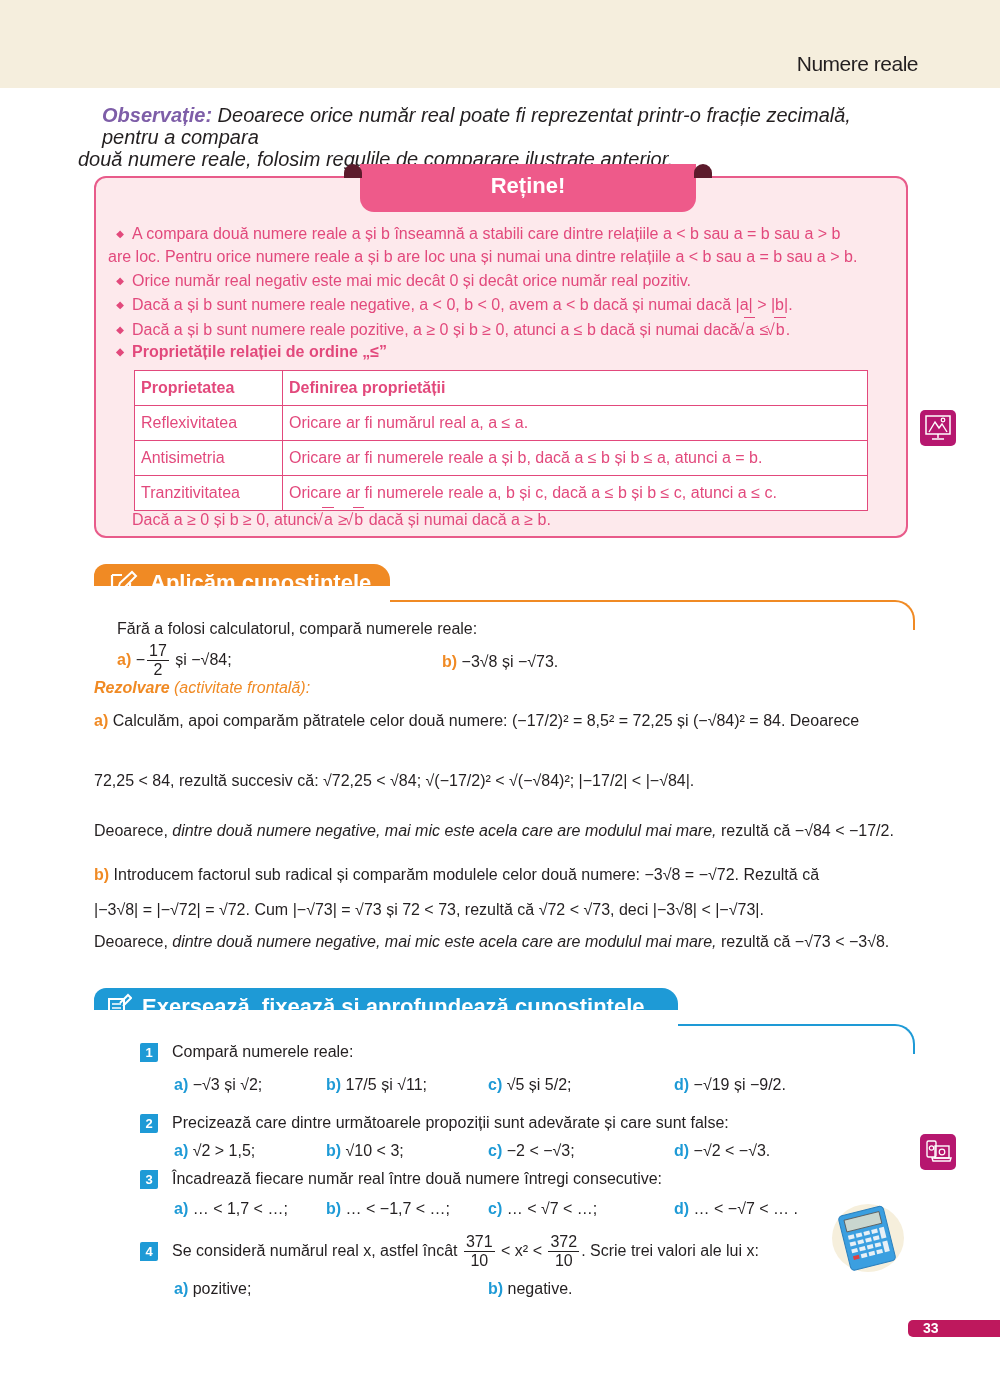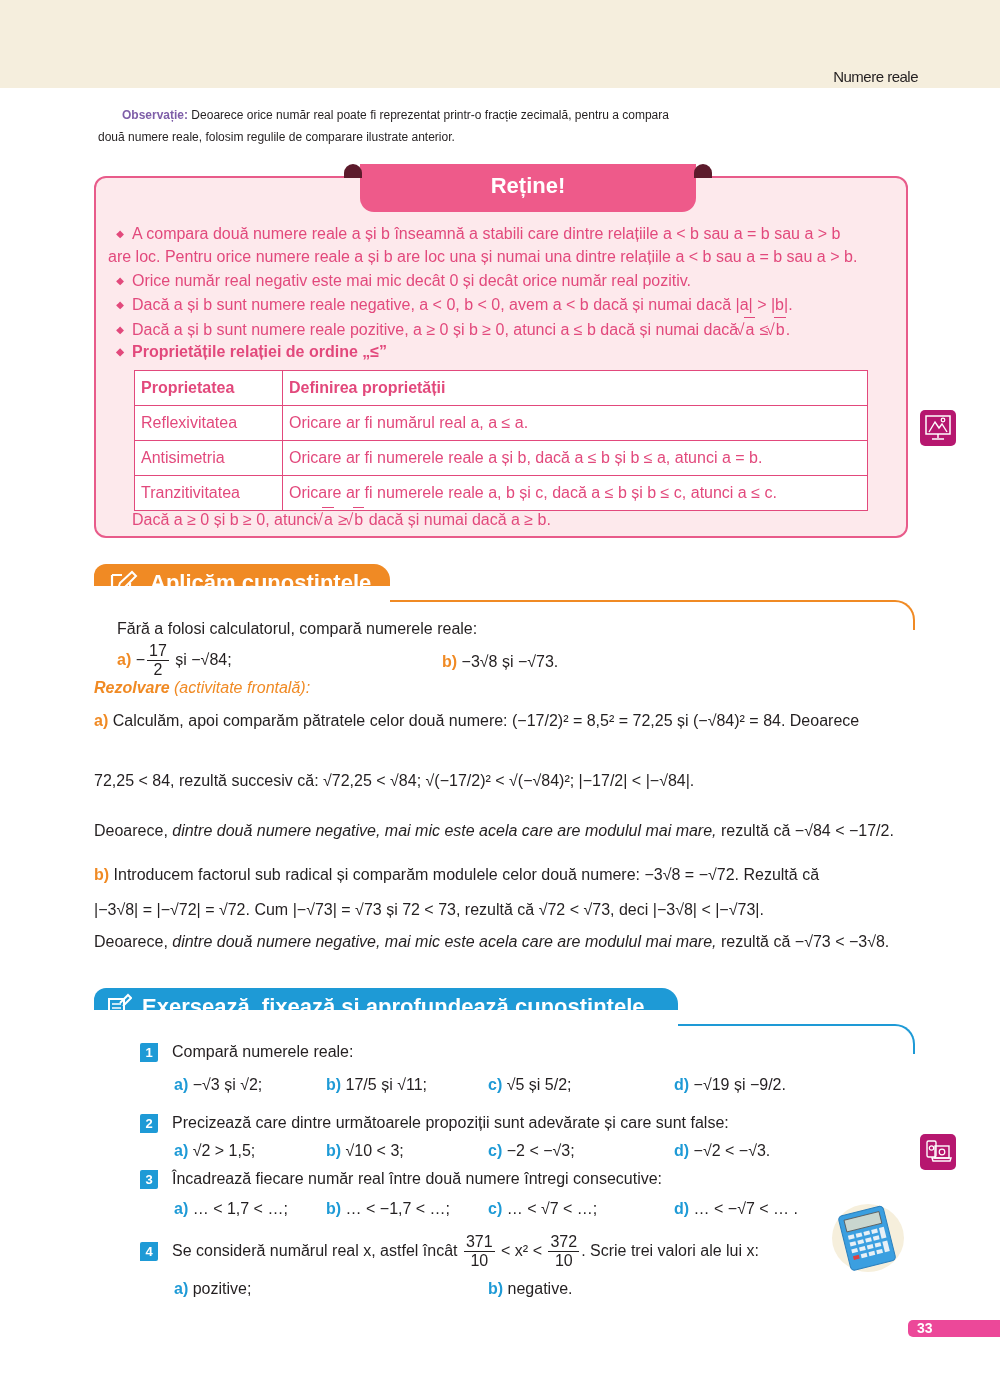--- a/index.html
+++ b/index.html
@@ -1,20 +1,20 @@
 <!DOCTYPE html>
 <html><head>
 <meta charset="utf-8">
 <style>
   * { box-sizing: border-box; margin: 0; padding: 0; }
   html, body { width: 1000px; height: 1373px; background: #ffffff; }
   body { position: relative; font-family: "Liberation Sans", sans-serif; color: #231f20; font-size: 16px; overflow: hidden; }
   .header-band { position: absolute; left: 0; top: 0; width: 1000px; height: 88px; background: #f5eedd; }
-  .header-title { position: absolute; right: 82px; top: 52px; font-size: 15px; color: #231f20; letter-spacing: -0.5px; margin-top: 16px; }
-  .obs { position: absolute; left: 98px; top: 104px; width: 816px; font-size: 12px; line-height: 22px; }
+  .header-title { position: absolute; right: 82px; top: 52px; font-size: 21px; color: #231f20; letter-spacing: -0.5px; }
+  .obs { position: absolute; left: 78px; top: 104px; width: 816px; font-size: 20px; line-height: 22px; font-style: italic; }
   .obs .lbl { color: #7e5ea8; font-weight: bold; }
   .indent { padding-left: 24px; }
 
   
   .retine { position: absolute; left: 94px; top: 176px; width: 814px; height: 362px; background: #fde9ec; border: 2px solid #e85b8a; border-radius: 12px; }
   .retine-tab { position: absolute; left: 264px; top: -14px; width: 336px; height: 48px; background: #ee5a8a; border-radius: 0 0 14px 14px; color: #fff; font-weight: bold; font-size: 22px; text-align: center; line-height: 44px; }
   .retine-tab:before, .retine-tab:after { content: ""; position: absolute; top: 0; width: 18px; height: 14px; background: #5c1a2b; border-radius: 14px 14px 0 0; }
   .retine-tab:before { left: -16px; } .retine-tab:after { right: -16px; }
   .rt { position: absolute; left: 12px; width: 794px; color: #e2497c; font-size: 16px; line-height: 23px; }
   .bullet { color: #e2497c; font-size: 10px; display: inline-block; width: 24px; text-align: center; vertical-align: 2px; }
@@ -34,21 +34,21 @@
   .sec-line { position: absolute; height: 30px; border-top: 2px solid; border-right: 2px solid; border-radius: 0 20px 0 0; }
 
   .body-text { position: absolute; font-size: 16px; line-height: 22px; }
   .lbl-o { color: #f08a24; font-weight: bold; }
   .lbl-b { color: #1e9ad6; font-weight: bold; }
   .frac { display: inline-block; vertical-align: middle; text-align: center; line-height: 18px; margin: 0 2px; }
   .frac .n { display: block; border-bottom: 1.2px solid #231f20; padding: 0 2px; }
   .frac .d { display: block; padding: 0 2px; }
   .num-badge { display: inline-block; width: 18px; height: 19px; background: #1e9ad6; color: #fff; font-weight: bold; font-size: 13px; text-align: center; line-height: 19px; border-radius: 2px 0 2px 0; margin-right: 14px; }
   .row { position: absolute; font-size: 16px; margin-left: 46px; }
-  .page-num { position: absolute; left: 908px; top: 1320px; width: 92px; height: 17px; background: #ec4899; border-radius: 5px 0 0 5px; color: #fff; font-weight: bold; font-size: 14px; line-height: 17px; padding-left: 9px; }
+  .page-num { position: absolute; left: 908px; top: 1320px; width: 92px; height: 17px; background: #be185d; border-radius: 5px 0 0 5px; color: #fff; font-weight: bold; font-size: 14px; line-height: 17px; padding-left: 15px; }
   .calc { position: absolute; left: 828px; top: 1200px; }
 </style>
 </head>
 <body>
 
 <div class="header-band"></div>
 <div class="header-title">Numere reale</div>
 
 <div class="obs">
   <div class="indent"><span class="lbl">Observație:</span><span> Deoarece orice număr real poate fi reprezentat printr-o fracție zecimală, pentru a compara</span></div>

